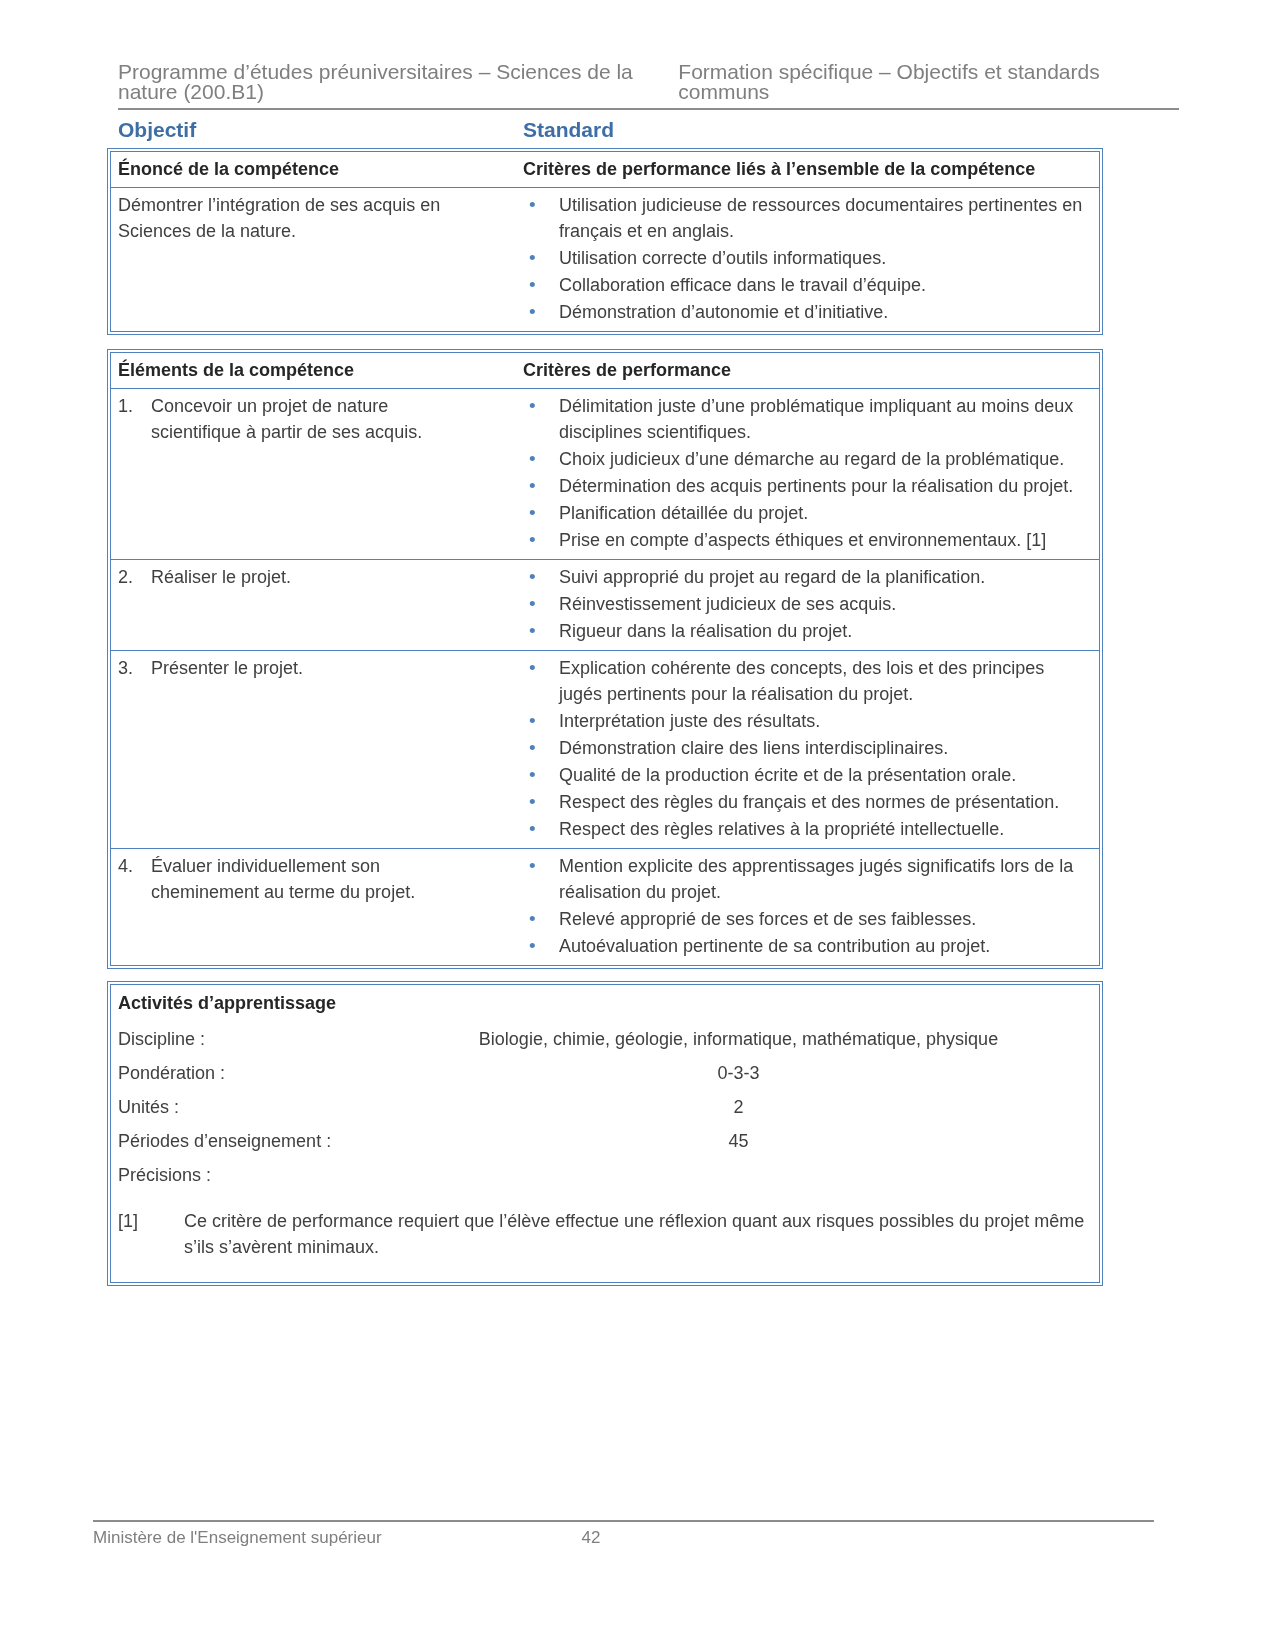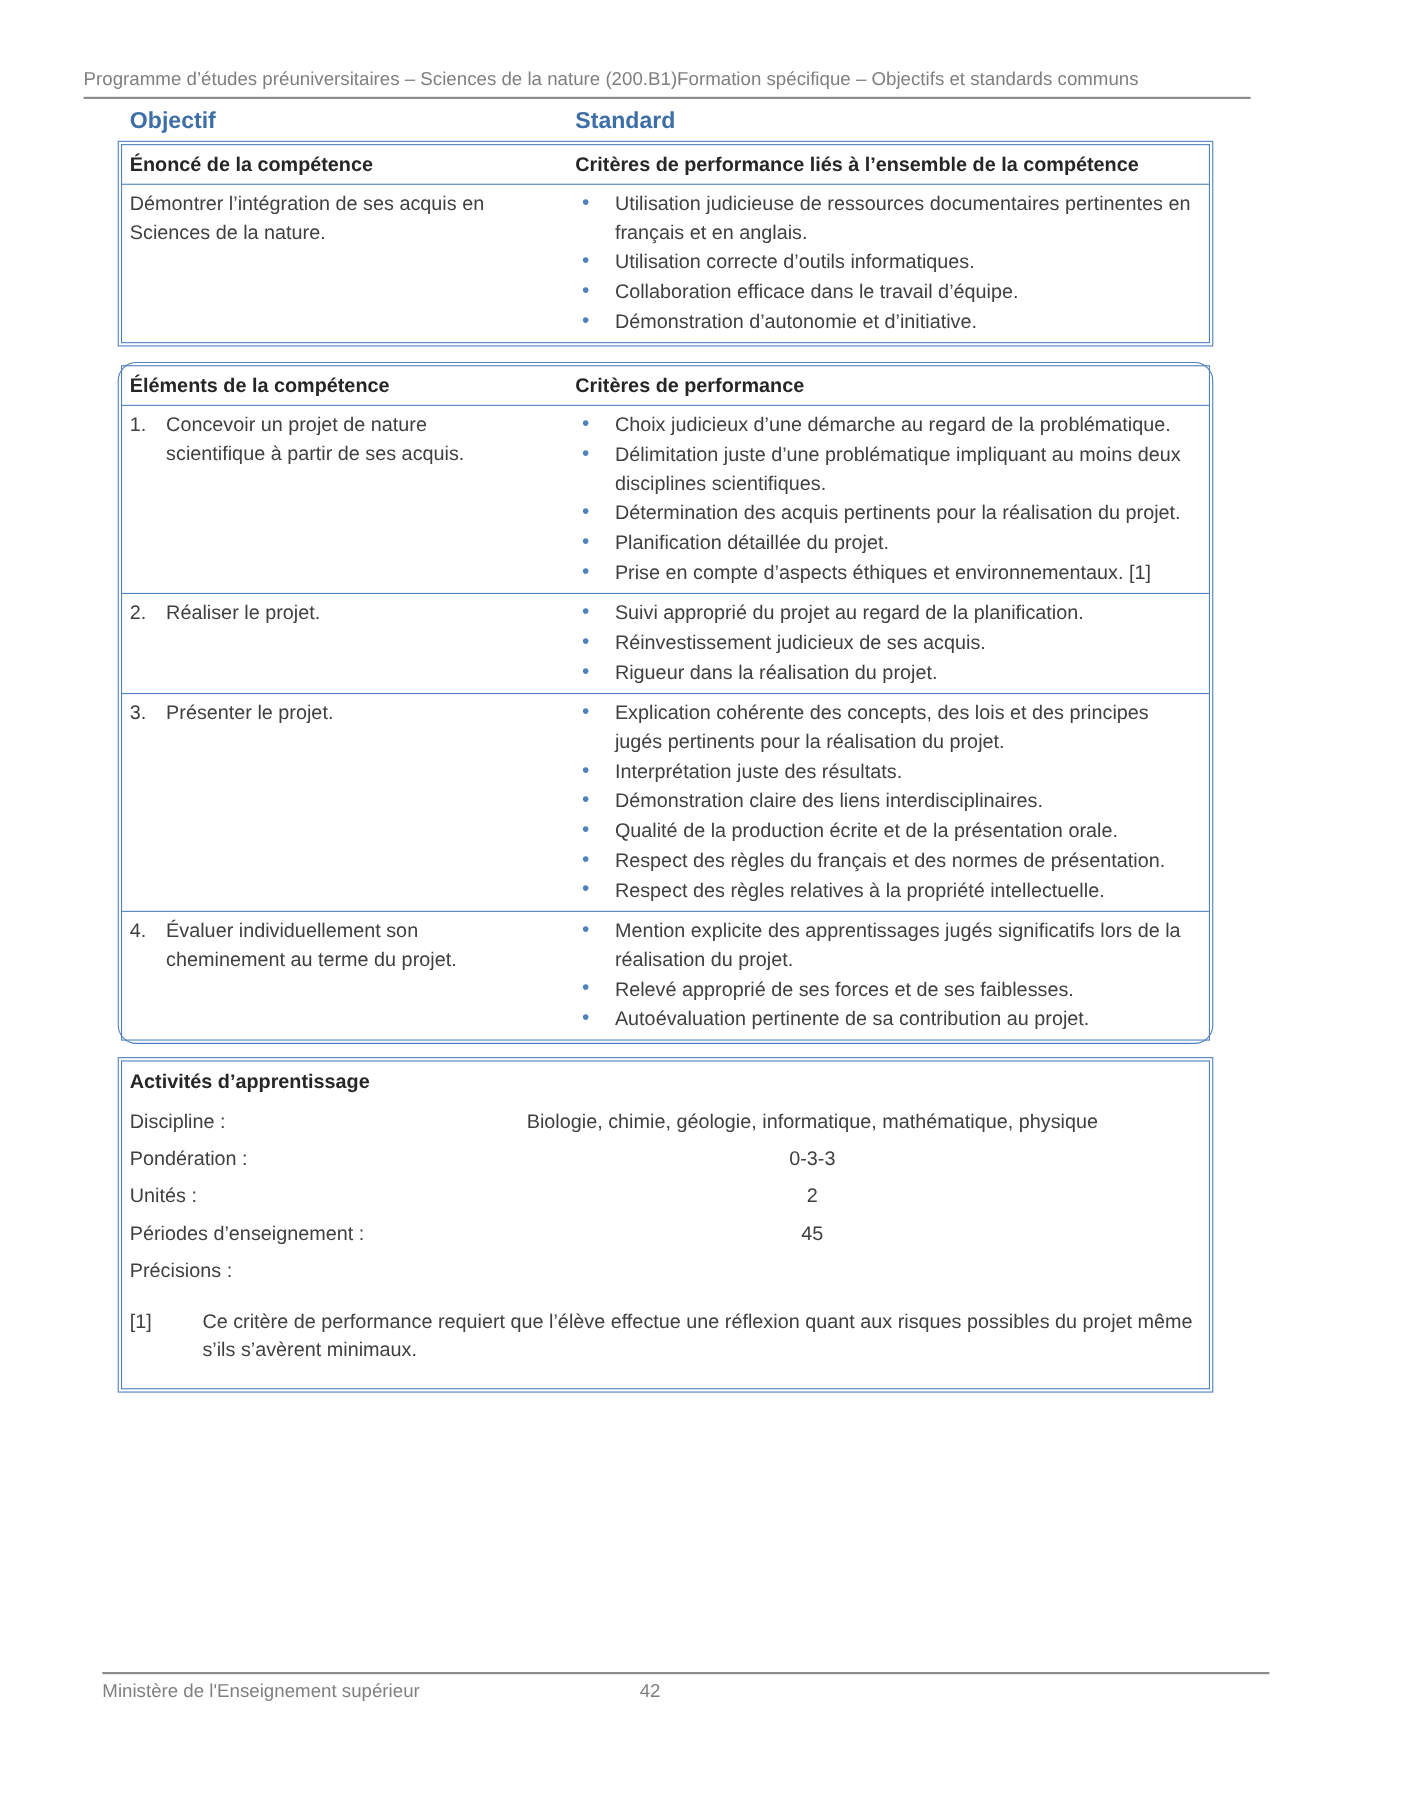--- a/index.html
+++ b/index.html
@@ -9,41 +9,41 @@
     --header-text:#262626;
     --gray-text:#7f7f7f;
     --rule-gray:#8c8c8c;
   }
   *{margin:0;padding:0;box-sizing:border-box;}
   html,body{background:#ffffff;}
   body{font-family:"Liberation Sans","DejaVu Sans",sans-serif;color:var(--body-text);}
   .page{position:relative;width:1275px;height:1650px;background:#fff;overflow:hidden;padding-top:62px;}
 
   
-  .runhead{margin-left:76px;width:1061px;display:flex;
-           font-size:17px;line-height:20px;color:var(--gray-text);
+  .runhead{margin-left:118px;width:1061px;display:flex;
+           font-size:21px;line-height:20px;color:var(--gray-text);
            border-bottom:2px solid var(--rule-gray);padding-bottom:6px;}
   .runhead .right{margin-right:65px;}
 
   .content{margin-left:107px;width:996px;}
 
   
   .codebar{margin-top:53px;height:28px;background:var(--accent-blue);color:#ffffff;
            font-size:17px;line-height:28px;text-align:right;padding-right:13px;font-weight:500;}
 
   
   .colheads{display:flex;margin-top:5px;margin-bottom:4px;align-items:center;}
   .colheads .hleft{flex:0 0 416px;padding-left:11px;}
   .colheads .h{font-size:21px;line-height:29px;font-weight:bold;color:var(--heading-blue);}
 
   
   .tblwrap{border:1px solid var(--accent-blue);padding:2px;}
   .tbl{border:1px solid var(--accent-blue);}
   .mb14{margin-bottom:14px;}
-  .mb12{margin-bottom:12px;border-radius:17px;}
+  .mb12{margin-bottom:12px;}
 
   .thead{display:flex;border-bottom:1px solid var(--accent-blue);}
   .thead .lc,.thead .rc{font-weight:bold;color:var(--header-text);font-size:18px;line-height:26px;}
   .lc{flex:0 0 410px;padding:4px 20px 5px 7px;font-size:18px;line-height:26px;}
   .rc{flex:1;padding:4px 16px 5px 2px;font-size:18px;line-height:26px;}
   .trow{display:flex;}
   .trow + .trow{border-top:1px solid var(--accent-blue);}
 
   .numrow{display:flex;padding-right:40px;}
   .num{flex:0 0 33px;}
@@ -113,22 +113,22 @@
           <div class="rc">Critères de performance</div>
         </div>
 
         <div class="trow">
           <div class="lc numrow">
             <span class="num">1.</span>
             <span class="numtext">Concevoir un projet de nature scientifique à partir de ses acquis.</span>
           </div>
           <div class="rc">
             <ul class="bullets">
+              <li>Délimitation juste d’une problématique impliquant au moins deux disciplines scientifiques.</li>
               <li>Choix judicieux d’une démarche au regard de la problématique.</li>
-              <li>Délimitation juste d’une problématique impliquant au moins deux disciplines scientifiques.</li>
               <li>Détermination des acquis pertinents pour la réalisation du projet.</li>
               <li>Planification détaillée du projet.</li>
               <li>Prise en compte d’aspects éthiques et environnementaux. [1]</li>
             </ul>
           </div>
         </div>
 
         <div class="trow">
           <div class="lc numrow">
             <span class="num">2.</span>

